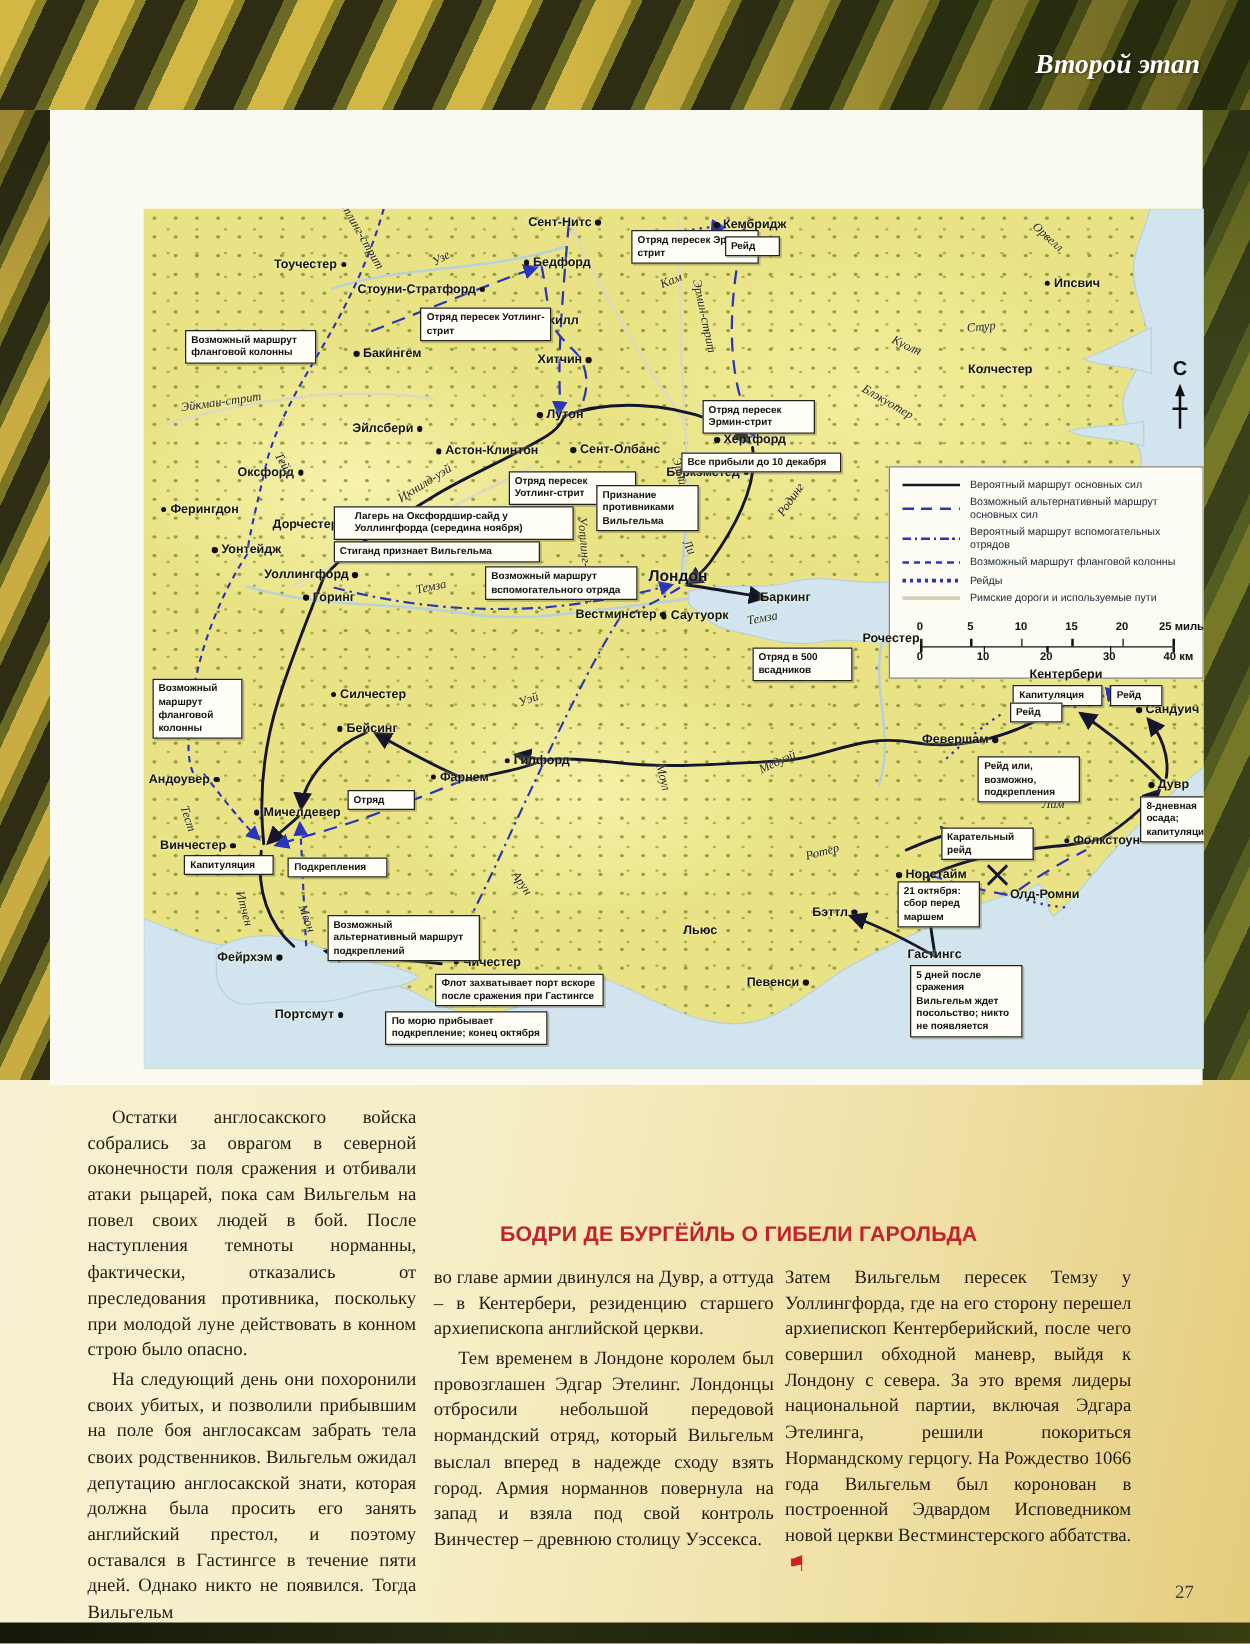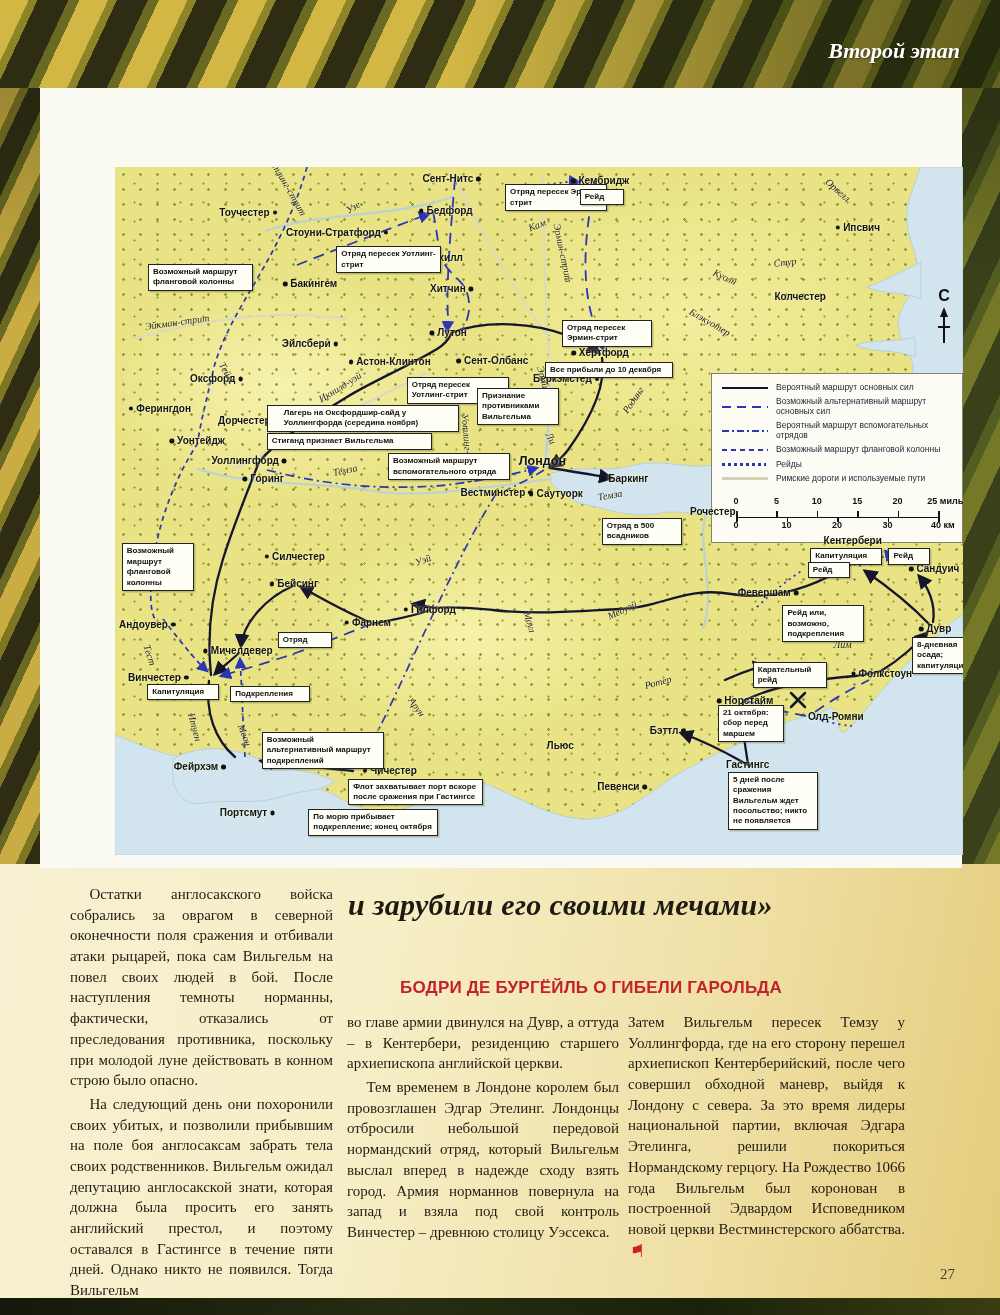--- a/index.html
+++ b/index.html
@@ -348,21 +348,20 @@
         <div class="note" style="left: 78.7%; top: 63.7%; width: 72px;">Рейд или, возможно, подкрепления</div>
         <div class="note" style="left: 94%; top: 68.3%; width: 58px;">8-дневная осада; капитуляция</div>
         <div class="note" style="left: 75.2%; top: 71.9%; width: 64px;">Карательный рейд</div>
         <div class="note" style="left: 71.1%; top: 78.2%; width: 56px;">21 октября: сбор перед маршем</div>
         <div class="note" style="left: 72.3%; top: 87.9%; width: 80px;">5 дней после сражения Вильгельм ждет посольство; никто не появляется</div>
       </div>
   </div>
 
   <div class="article">
     <div class="quote">
-      <div>и зарубили его своими мечами»</div>
     </div>
     <div class="attribution">БОДРИ ДЕ БУРГЁЙЛЬ О ГИБЕЛИ ГАРОЛЬДА</div>
     <div class="col col1" id="article-col-1">
         <p class="ind">Остатки англосакского войска собрались за оврагом в северной оконечности поля сражения и отбивали атаки рыцарей, пока сам Вильгельм на повел своих людей в бой. После наступления темноты норманны, фактически, отказались от преследования противника, поскольку при молодой луне действовать в конном строю было опасно.</p>
         <p class="ind">На следующий день они похоронили своих убитых, и позволили прибывшим на поле боя англосаксам забрать тела своих родственников. Вильгельм ожидал депутацию англосакской знати, которая должна была просить его занять английский престол, и поэтому оставался в Гастингсе в течение пяти дней. Однако никто не появился. Тогда Вильгельм</p>
       </div>
     <div class="col col2" id="article-col-2">
         <p>во главе армии двинулся на Дувр, а оттуда – в Кентербери, резиденцию старшего архиепископа английской церкви.</p>
         <p class="ind">Тем временем в Лондоне королем был провозглашен Эдгар Этелинг. Лондонцы отбросили небольшой передовой нормандский отряд, который Вильгельм выслал вперед в надежде сходу взять город. Армия норманнов повернула на запад и взяла под свой контроль Винчестер – древнюю столицу Уэссекса.</p>
       </div>

